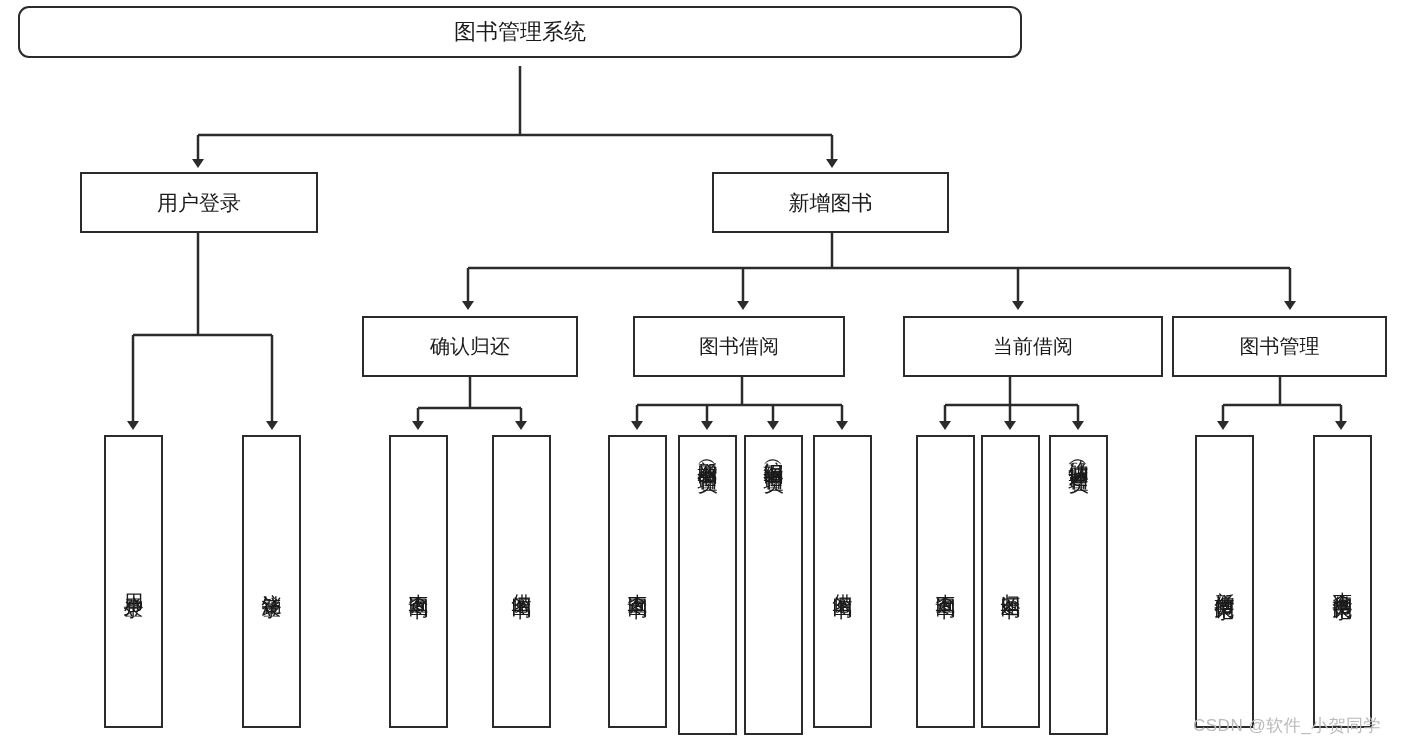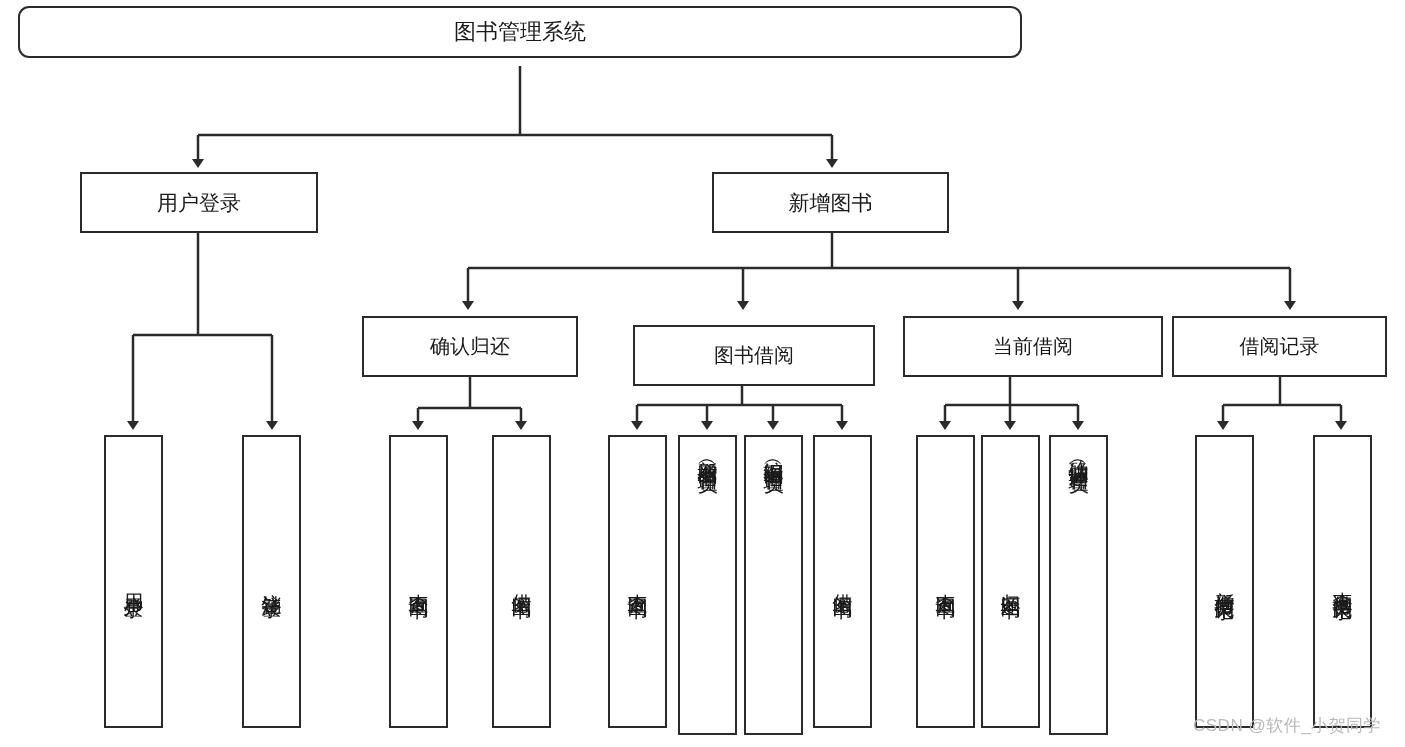--- a/index.html
+++ b/index.html
@@ -137,28 +137,28 @@
   <div class="node level2" style="left:80px; top:172px; width:238px; height:61px;">
     <span>用户登录</span>
   </div>
   <div class="node level2" style="left:712px; top:172px; width:237px; height:61px;">
     <span>新增图书</span>
   </div>
 
   <div class="node level3" style="left:362px; top:316px; width:216px; height:61px;">
     <span>确认归还</span>
   </div>
-  <div class="node level3" style="left:633px; top:325px; width:242px; height:61px;">
+  <div class="node level3" style="left:633px; top:316px; width:212px; height:61px;">
     <span>图书借阅</span>
   </div>
   <div class="node level3" style="left:903px; top:316px; width:260px; height:61px;">
     <span>当前借阅</span>
   </div>
   <div class="node level3" style="left:1172px; top:316px; width:215px; height:61px;">
-    <span>借阅记录</span>
+    <span>图书管理</span>
   </div>
 
   <div class="node leaf anchor-mid" style="left:104px; top:435px; width:59px; height:293px;">
     <span class="vtext">用户登录</span>
   </div>
   <div class="node leaf anchor-mid" style="left:242px; top:435px; width:59px; height:293px;">
     <span class="vtext">注销登录</span>
   </div>
 
   <div class="node leaf anchor-mid" style="left:389px; top:435px; width:59px; height:293px;">

